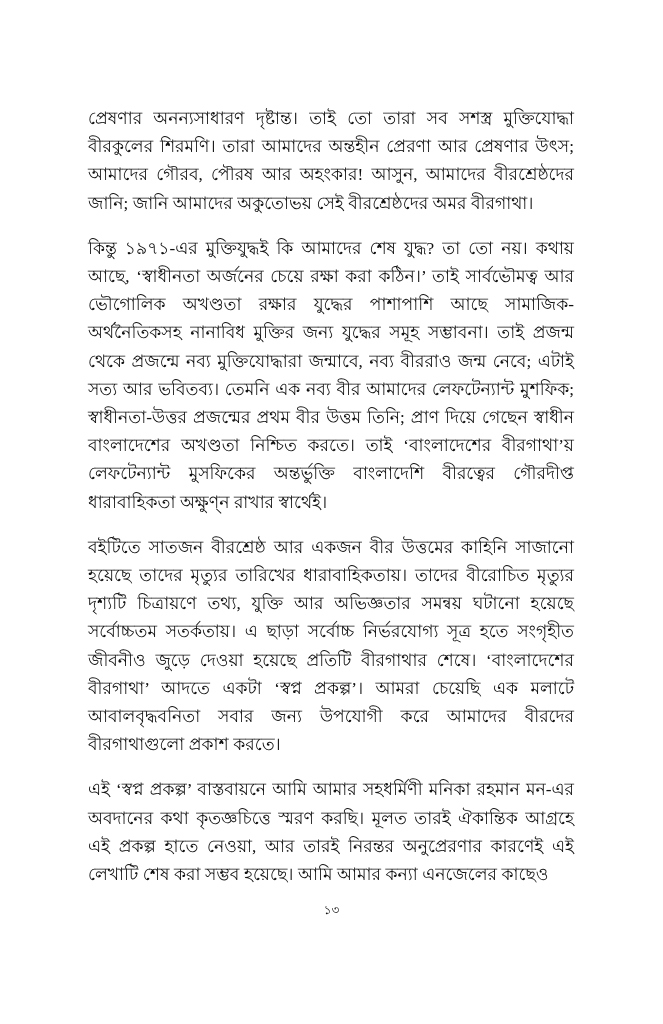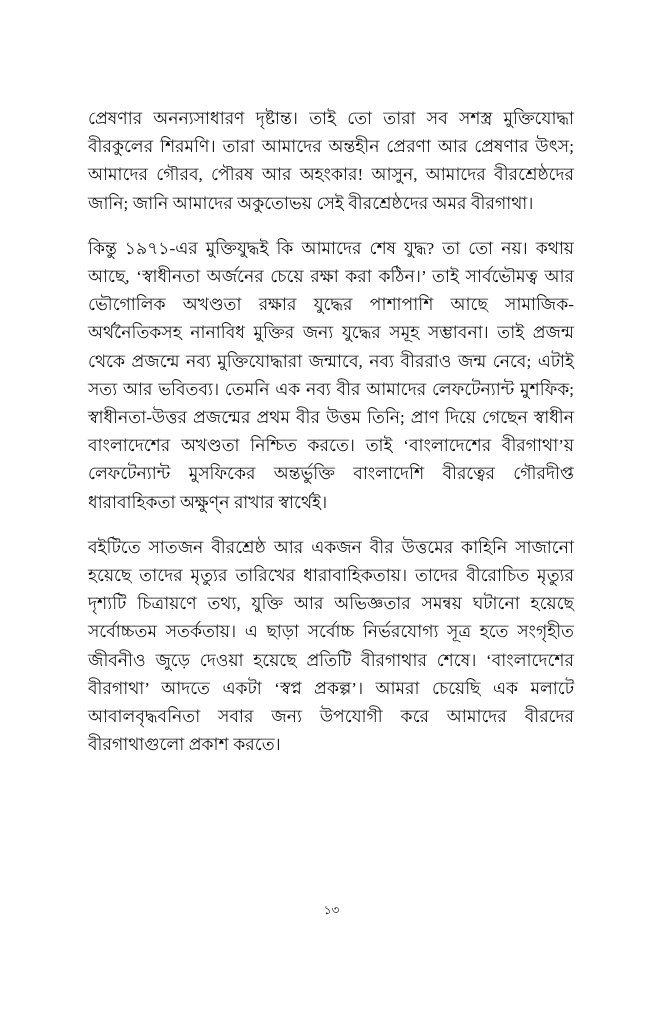--- a/index.html
+++ b/index.html
@@ -66,17 +66,18 @@
 </style>
 </head>
 <body>
 
 <div class="page">
 
   <div class="text-block">
     <p class="para">প্রেষণার অনন্যসাধারণ দৃষ্টান্ত। তাই তো তারা সব সশস্ত্র মুক্তিযোদ্ধা বীরকুলের শিরমণি। তারা আমাদের অন্তহীন প্রেরণা আর প্রেষণার উৎস; আমাদের গৌরব, পৌরষ আর অহংকার! আসুন, আমাদের বীরশ্রেষ্ঠদের জানি; জানি আমাদের অকুতোভয় সেই বীরশ্রেষ্ঠদের অমর বীরগাথা।</p>
     <p class="para">কিন্তু ১৯৭১-এর মুক্তিযুদ্ধই কি আমাদের শেষ যুদ্ধ? তা তো নয়। কথায় আছে, ‘স্বাধীনতা অর্জনের চেয়ে রক্ষা করা কঠিন।’ তাই সার্বভৌমত্ব আর ভৌগোলিক অখণ্ডতা রক্ষার যুদ্ধের পাশাপাশি আছে সামাজিক-অর্থনৈতিকসহ নানাবিধ মুক্তির জন্য যুদ্ধের সমূহ সম্ভাবনা। তাই প্রজন্ম থেকে প্রজন্মে নব্য মুক্তিযোদ্ধারা জন্মাবে, নব্য বীররাও জন্ম নেবে; এটাই সত্য আর ভবিতব্য। তেমনি এক নব্য বীর আমাদের লেফটেন্যান্ট মুশফিক; স্বাধীনতা-উত্তর প্রজন্মের প্রথম বীর উত্তম তিনি; প্রাণ দিয়ে গেছেন স্বাধীন বাংলাদেশের অখণ্ডতা নিশ্চিত করতে। তাই ‘বাংলাদেশের বীরগাথা’য় লেফটেন্যান্ট মুসফিকের অন্তর্ভুক্তি বাংলাদেশি বীরত্বের গৌরদীপ্ত ধারাবাহিকতা অক্ষুণ্ন রাখার স্বার্থেই।</p>
     <p class="para">বইটিতে সাতজন বীরশ্রেষ্ঠ আর একজন বীর উত্তমের কাহিনি সাজানো হয়েছে তাদের মৃত্যুর তারিখের ধারাবাহিকতায়। তাদের বীরোচিত মৃত্যুর দৃশ্যটি চিত্রায়ণে তথ্য, যুক্তি আর অভিজ্ঞতার সমন্বয় ঘটানো হয়েছে সর্বোচ্চতম সতর্কতায়। এ ছাড়া সর্বোচ্চ নির্ভরযোগ্য সূত্র হতে সংগৃহীত জীবনীও জুড়ে দেওয়া হয়েছে প্রতিটি বীরগাথার শেষে। ‘বাংলাদেশের বীরগাথা’ আদতে একটা ‘স্বপ্ন প্রকল্প’। আমরা চেয়েছি এক মলাটে আবালবৃদ্ধবনিতা সবার জন্য উপযোগী করে আমাদের বীরদের বীরগাথাগুলো প্রকাশ করতে।</p>
+    <p class="para continues">এই ‘স্বপ্ন প্রকল্প’ বাস্তবায়নে আমি আমার সহধর্মিণী মনিকা রহমান মন-এর অবদানের কথা কৃতজ্ঞচিত্তে স্মরণ করছি। মূলত তারই ঐকান্তিক আগ্রহে এই প্রকল্প হাতে নেওয়া, আর তারই নিরন্তর অনুপ্রেরণার কারণেই এই লেখাটি শেষ করা সম্ভব হয়েছে। আমি আমার কন্যা এনজেলের কাছেও</p>
   </div>
 
   <div class="page-number">১৩</div>
 
 </div>
 
 </body></html>

